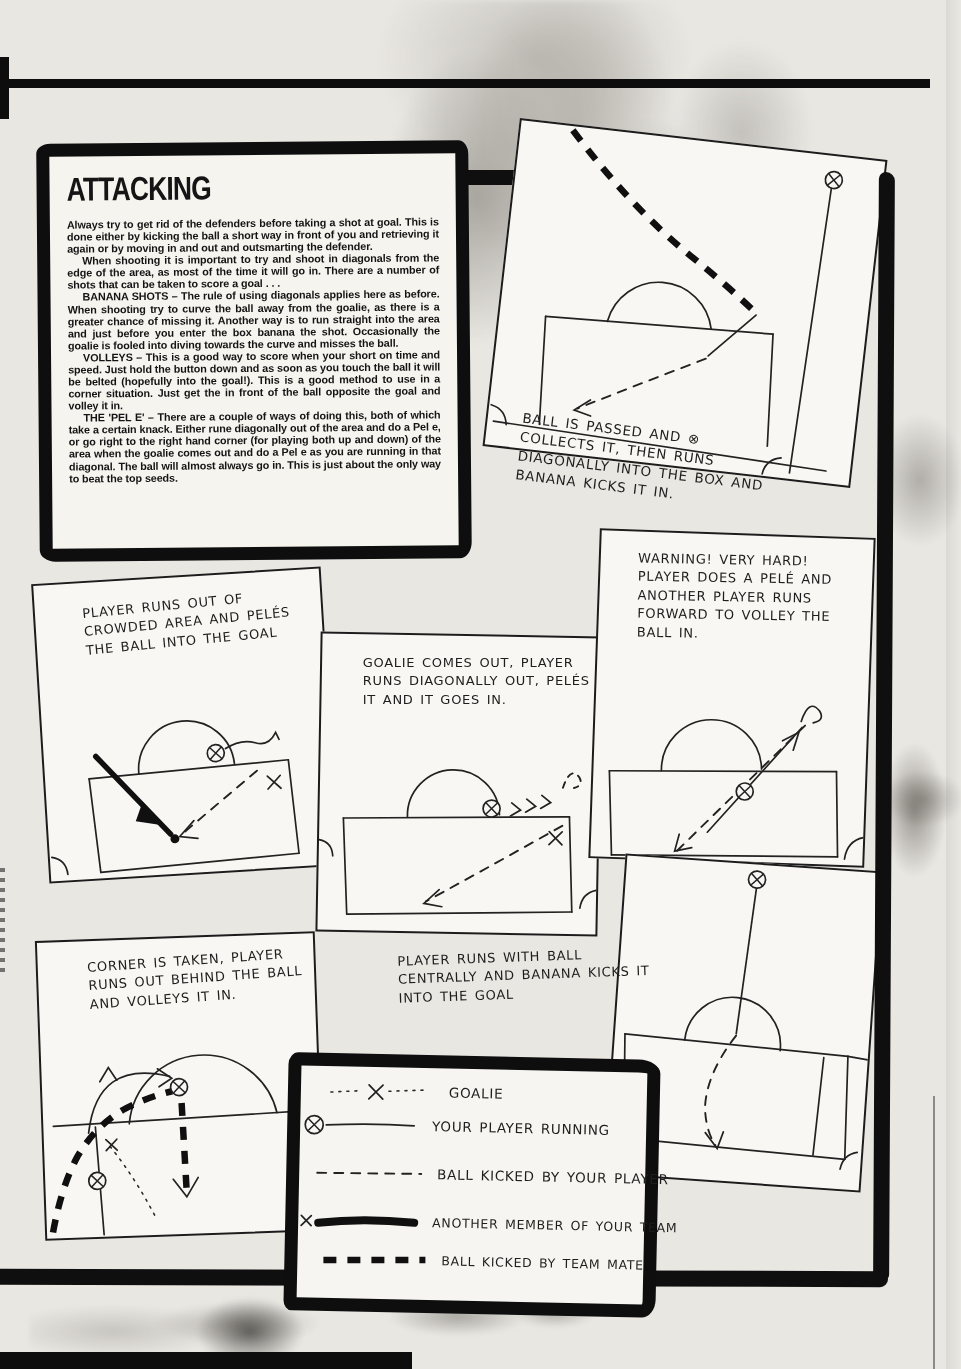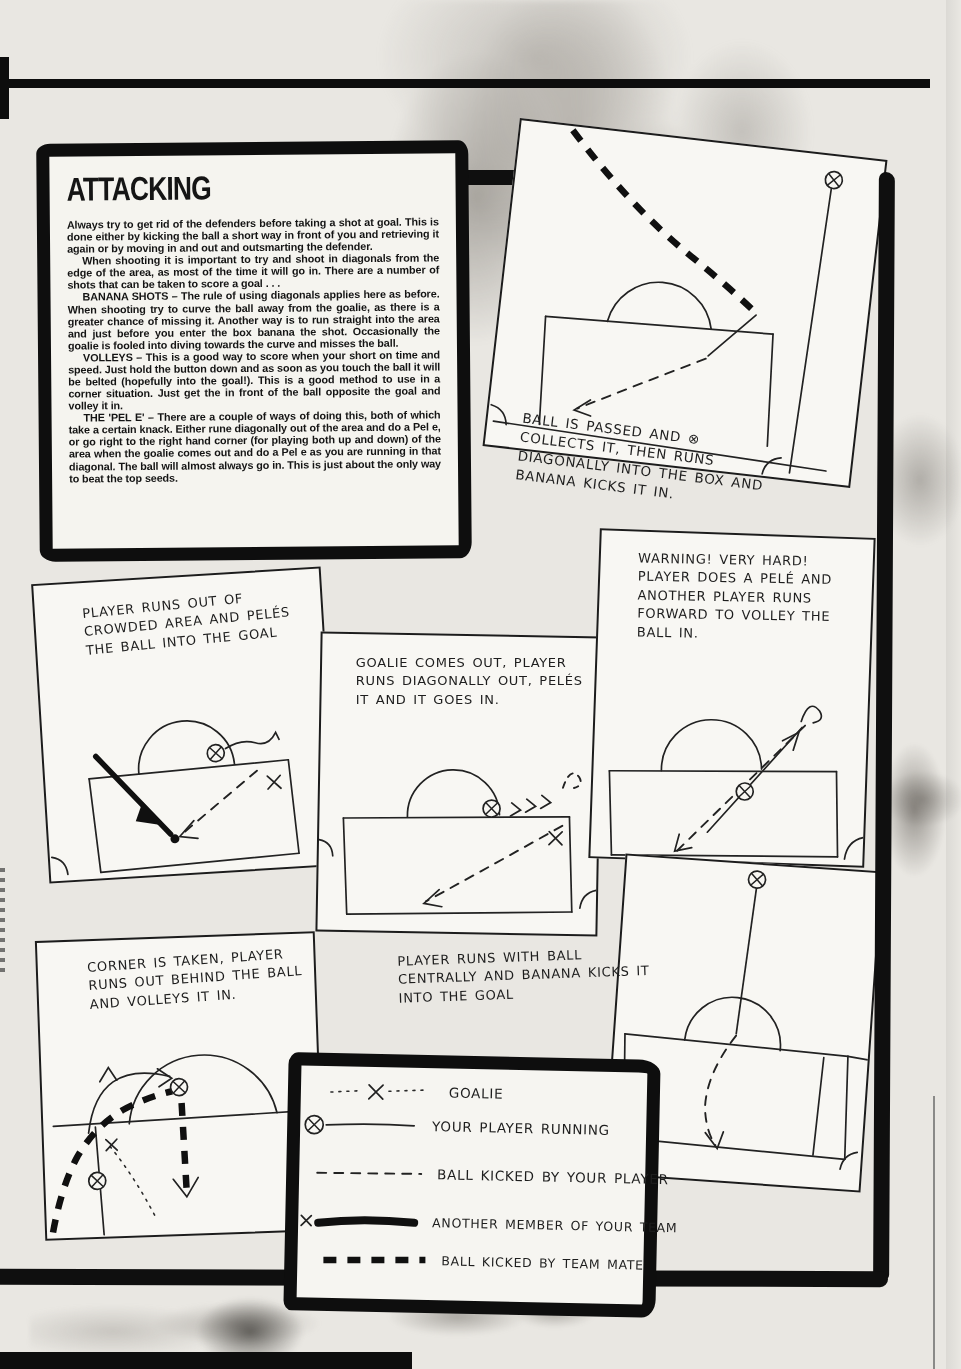--- a/index.html
+++ b/index.html
@@ -194,21 +194,21 @@
       <path class="ln" d="M2,272 Q16,275 17,290"></path>
       <path class="ln" d="M284,266 Q270,269 268,284"></path>
       <g class="pm">
         <circle cx="172" cy="178" r="8.5"></circle>
         <path d="M166,172 L178,184 M178,172 L166,184"></path>
       </g>
     </svg>
   </div>
 
   <div class="panel" id="panel-goalieout">
-    <div class="hand cap-in" style="left:34px; top:18px; width:232px; transform:rotate(-1deg);">GOALIE COMES OUT, PLAYER RUNS DIAGONALLY OUT, PELÉS IT AND IT GOES IN.</div>
+    <div class="hand cap-in" style="left:41px; top:18px; width:232px; transform:rotate(-1deg);">GOALIE COMES OUT, PLAYER RUNS DIAGONALLY OUT, PELÉS IT AND IT GOES IN.</div>
     <svg viewBox="0 0 278 296">
       <path class="ln" d="M24,184 L250,179"></path>
       <path class="ln" d="M24,184 L29,280"></path>
       <path class="ln" d="M250,179 L254,274"></path>
       <path class="ln" d="M29,280 L254,274"></path>
       <path class="ln" d="M88,182 A46,46 0 0 1 180,178"></path>
       <path class="ln" d="M192,166 l9,7 l-10,6 M207,162 l9,7 l-10,6 M222,158 l9,7 l-10,6"></path>
       <path class="dsh2" d="M243,150 q7,-22 16,-11 q5,8 -5,11"></path>
       <path class="ln" d="M230,194 L243,207 M243,194 L230,207"></path>
       <path class="dsh" d="M243,188 Q180,225 108,266"></path>

